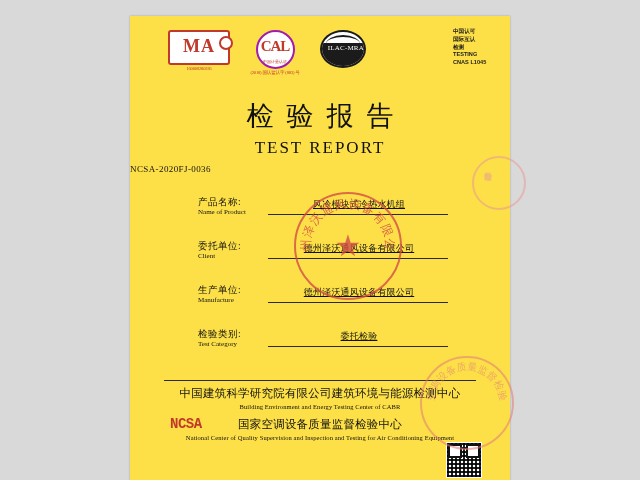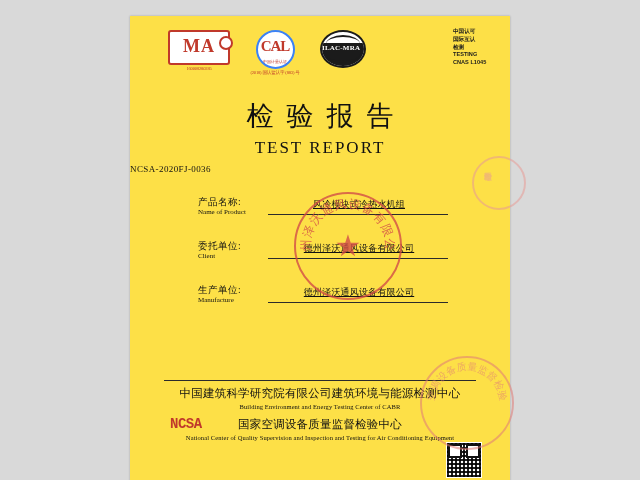--- a/index.html
+++ b/index.html
@@ -79,21 +79,21 @@
     border: 2px solid #c0392b;
     border-radius: 50%;
     background: #fff;
   }
 
   
   .logo-cal { left: 74px; width: 70px; }
   .cal-mark {
     width: 35px; height: 35px;
     margin: 0 auto;
-    border: 2px solid #3b82f6;
+    border: 2px solid #a21caf;
     border-radius: 50%;
     position: relative;
     background: #fff;
   }
   .cal-mark .cal-text {
     position: absolute;
     left: 0; right: 0; top: 6px;
     font-weight: bold;
     font-size: 15px;
     color: #c0392b;
@@ -119,23 +119,23 @@
     overflow: hidden;
   }
   .ilac-mark .band {
     position: absolute;
     left: 0; right: 0;
     top: 11px;
     height: 25px;
     background: #1b1b1b;
     color: #fff;
     font-size: 7px;
-    font-weight: bold;
+    font-weight: normal;
     line-height: 11px;
-    text-align: left;
+    text-align: right;
     letter-spacing: 0.2px;
   }
   .ilac-mark .arcs {
     position: absolute;
     left: 4px; right: 4px; top: 3px;
     height: 7px;
     border-top: 2px solid #1b1b1b;
     border-radius: 50% 50% 0 0 / 100% 100% 0 0;
   }
   .ilac-mark .arcs2 {
@@ -476,20 +476,26 @@
         <span class="rule"></span>
       </div>
 
       <div class="field">
         <span class="lbl-cn">生产单位:</span>
         <span class="lbl-en">Manufacture</span>
         <span class="val">德州泽沃通风设备有限公司</span>
         <span class="rule"></span>
       </div>
 
+      <div class="field">
+        <span class="lbl-cn">检验类别:</span>
+        <span class="lbl-en">Test Category</span>
+        <span class="val">委托检验</span>
+        <span class="rule"></span>
+      </div>
     </div>
 
     <div class="footer-rule"></div>
     <div class="footer">
       <div class="f-cn1">中国建筑科学研究院有限公司建筑环境与能源检测中心</div>
       <div class="f-en1">Building Environment and Energy Testing Center of CABR</div>
       <div class="f-cn2">国家空调设备质量监督检验中心</div>
       <div class="f-en2">National Center of Quality Supervision and Inspection and Testing for Air Conditioning Equipment</div>
     </div>
 

